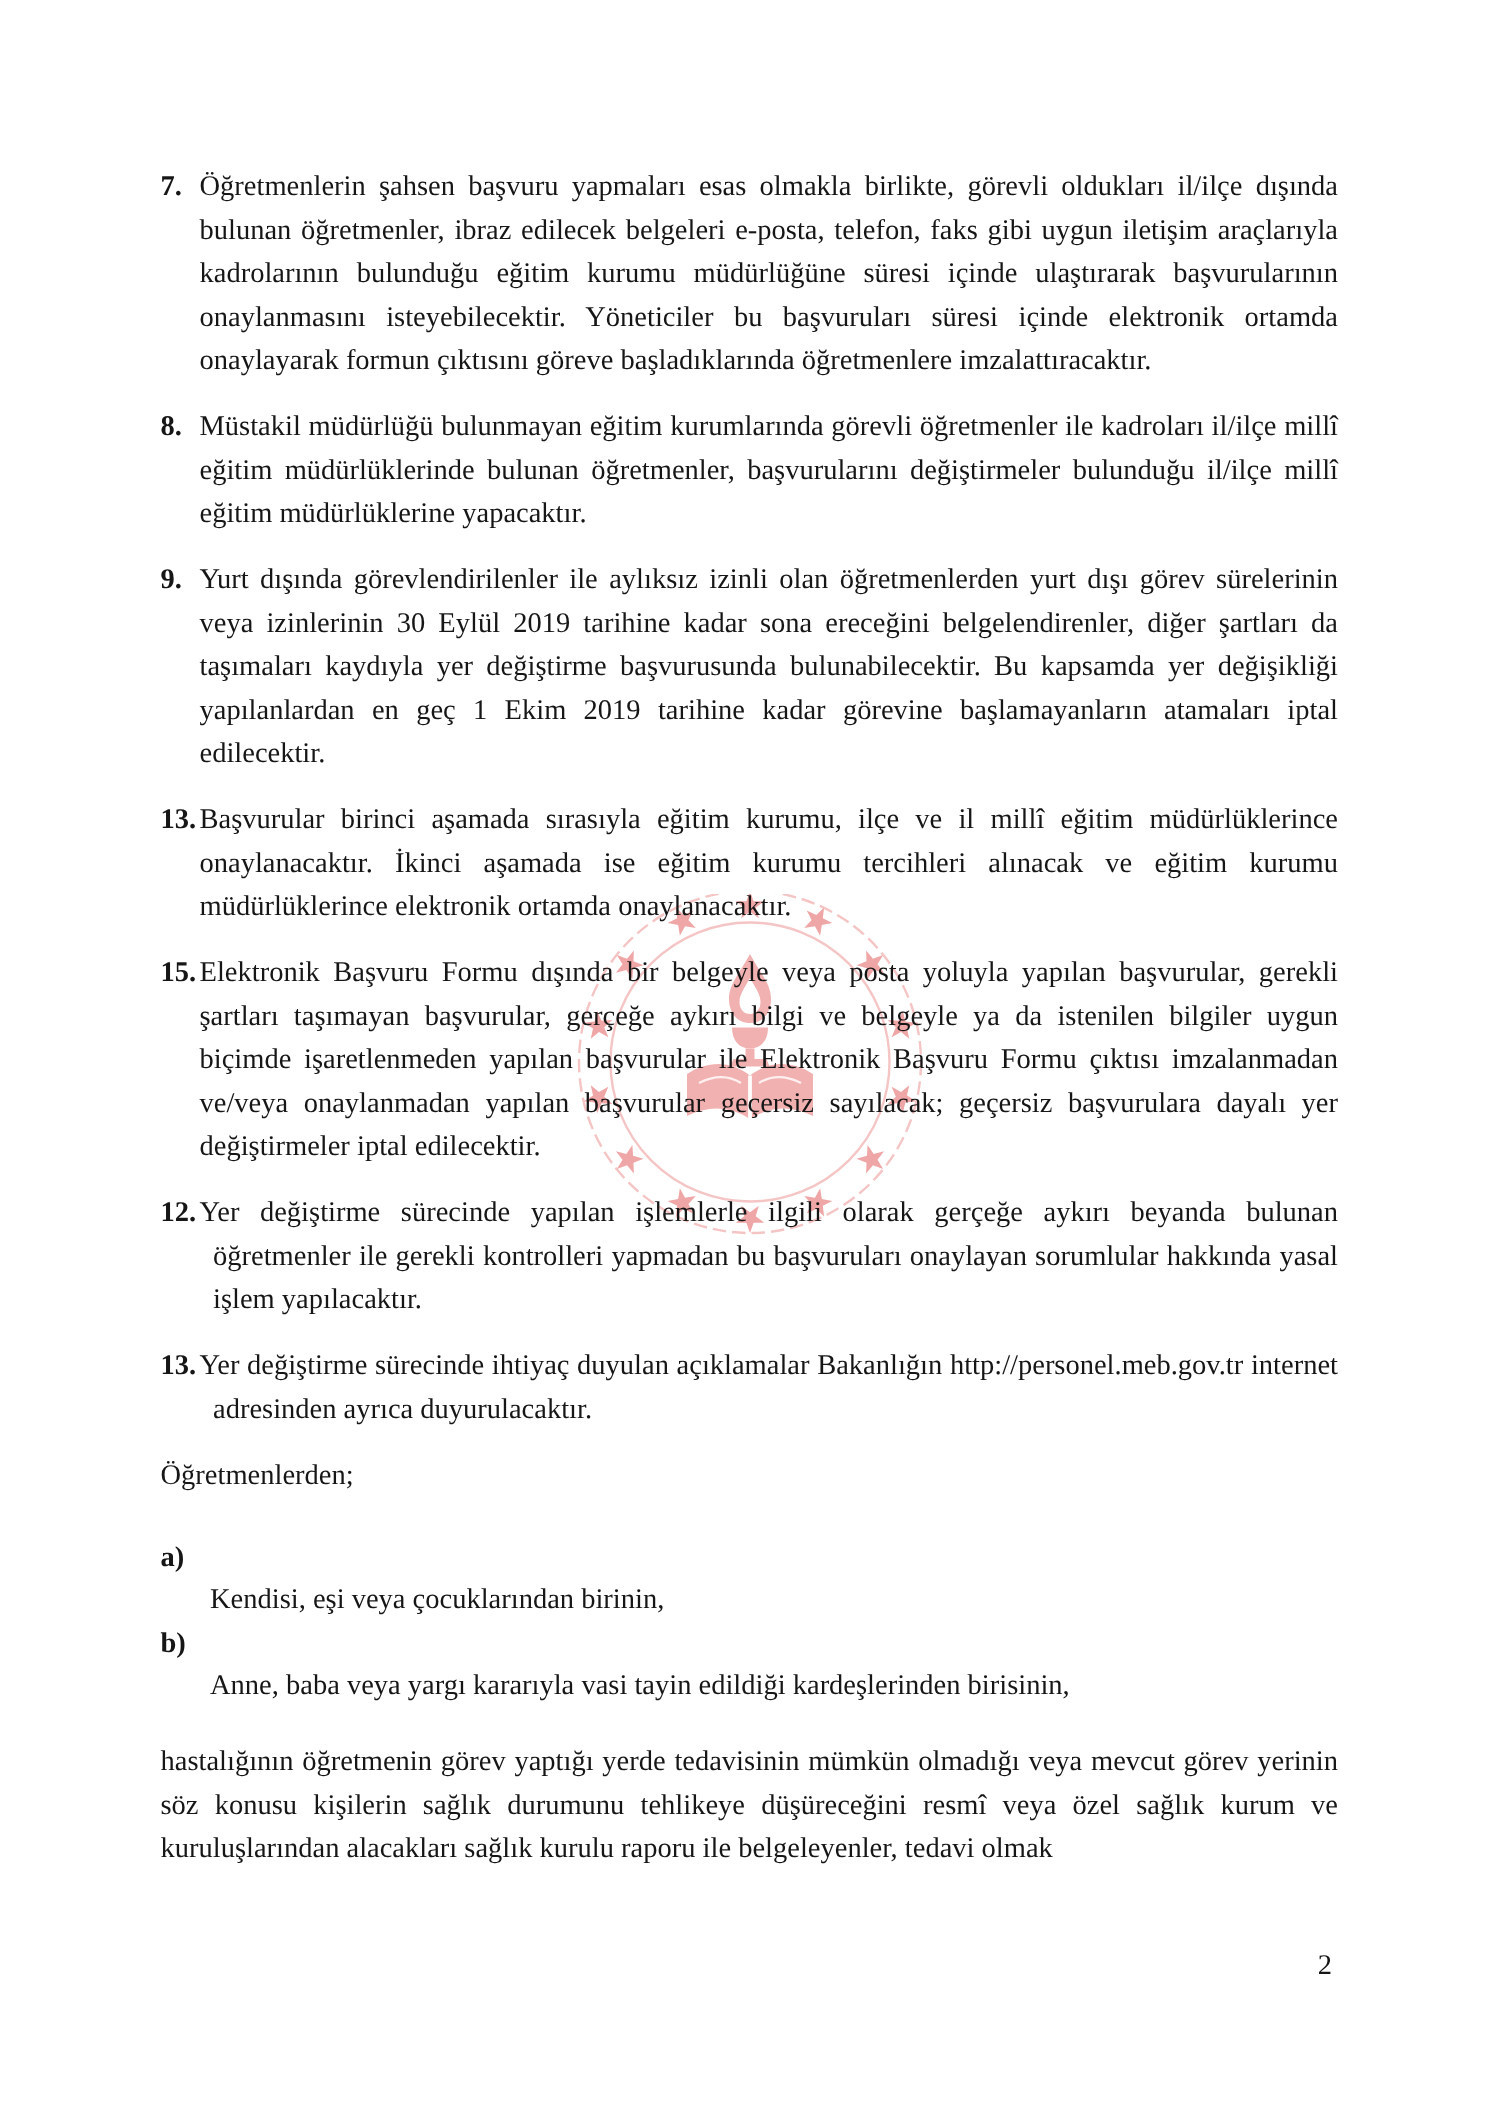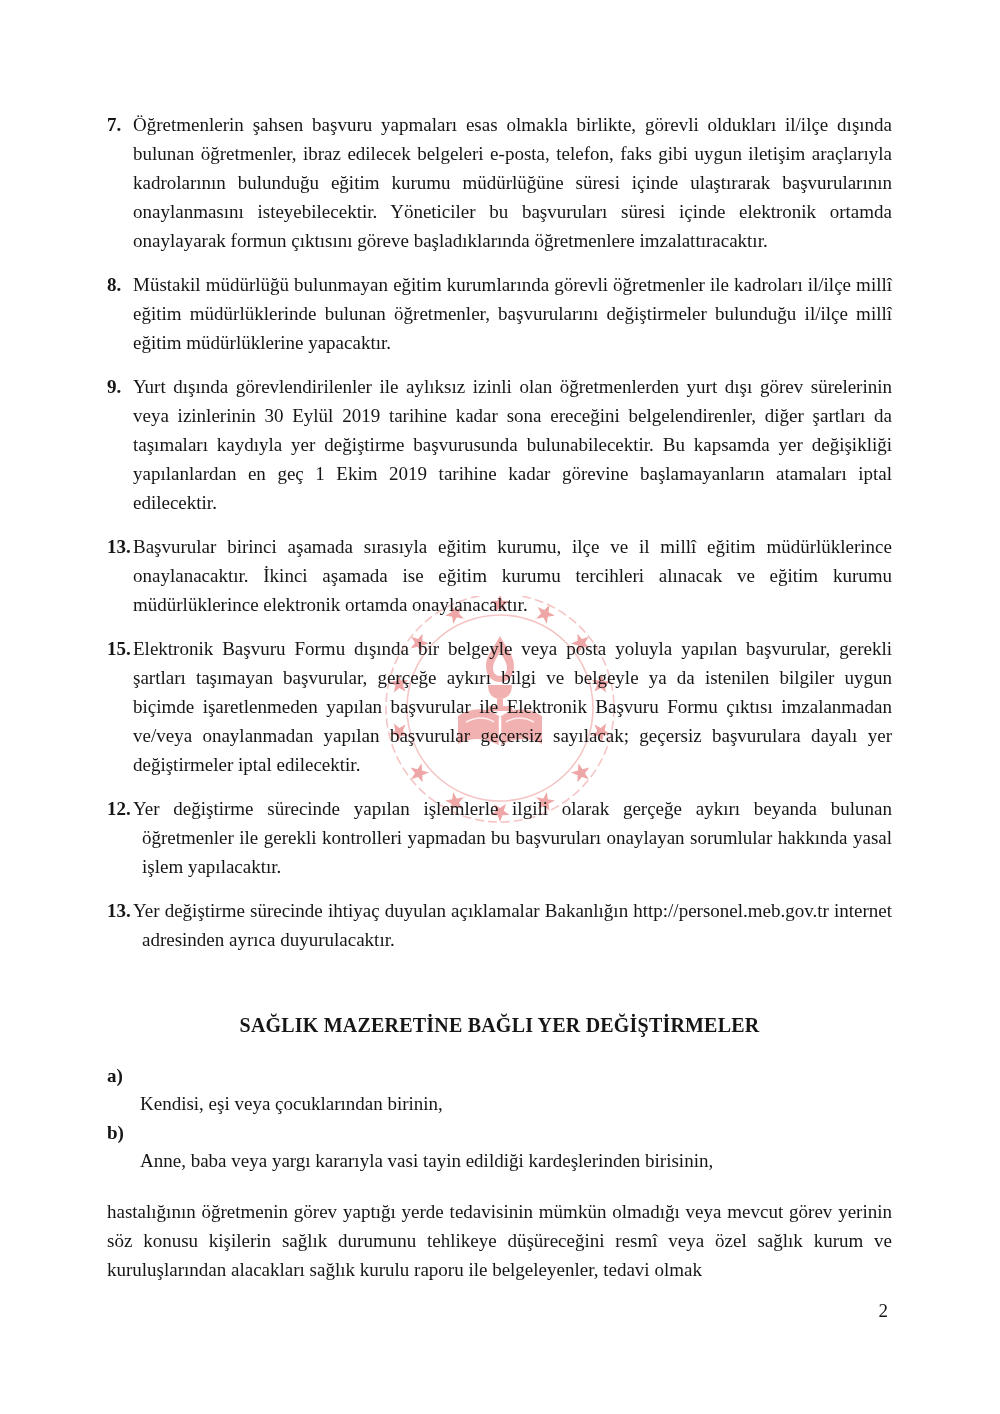--- a/index.html
+++ b/index.html
@@ -129,22 +129,22 @@
     <div class="item wrap-indent">
       <span class="num">12.</span>
       <span class="body">Yer değiştirme sürecinde yapılan işlemlerle ilgili olarak gerçeğe aykırı beyanda bulunan öğretmenler ile gerekli kontrolleri yapmadan bu başvuruları onaylayan sorumlular hakkında yasal işlem yapılacaktır.</span>
     </div>
 
     <div class="item wrap-indent">
       <span class="num">13.</span>
       <span class="body">Yer değiştirme sürecinde ihtiyaç duyulan açıklamalar Bakanlığın http://personel.meb.gov.tr internet adresinden ayrıca duyurulacaktır.</span>
     </div>
 
-    <div class="section-heading">SAĞLIK MAZERETİNE BAĞLI YER DEĞİŞTİRMELER</div>
 
+    <div class="intro">Öğretmenlerden;</div>
 
     <div class="letter-item">
       <span class="letter">a)</span>
       <span class="body">Kendisi, eşi veya çocuklarından birinin,</span>
     </div>
 
     <div class="letter-item">
       <span class="letter">b)</span>
       <span class="body">Anne, baba veya yargı kararıyla vasi tayin edildiği kardeşlerinden birisinin,</span>
     </div>

